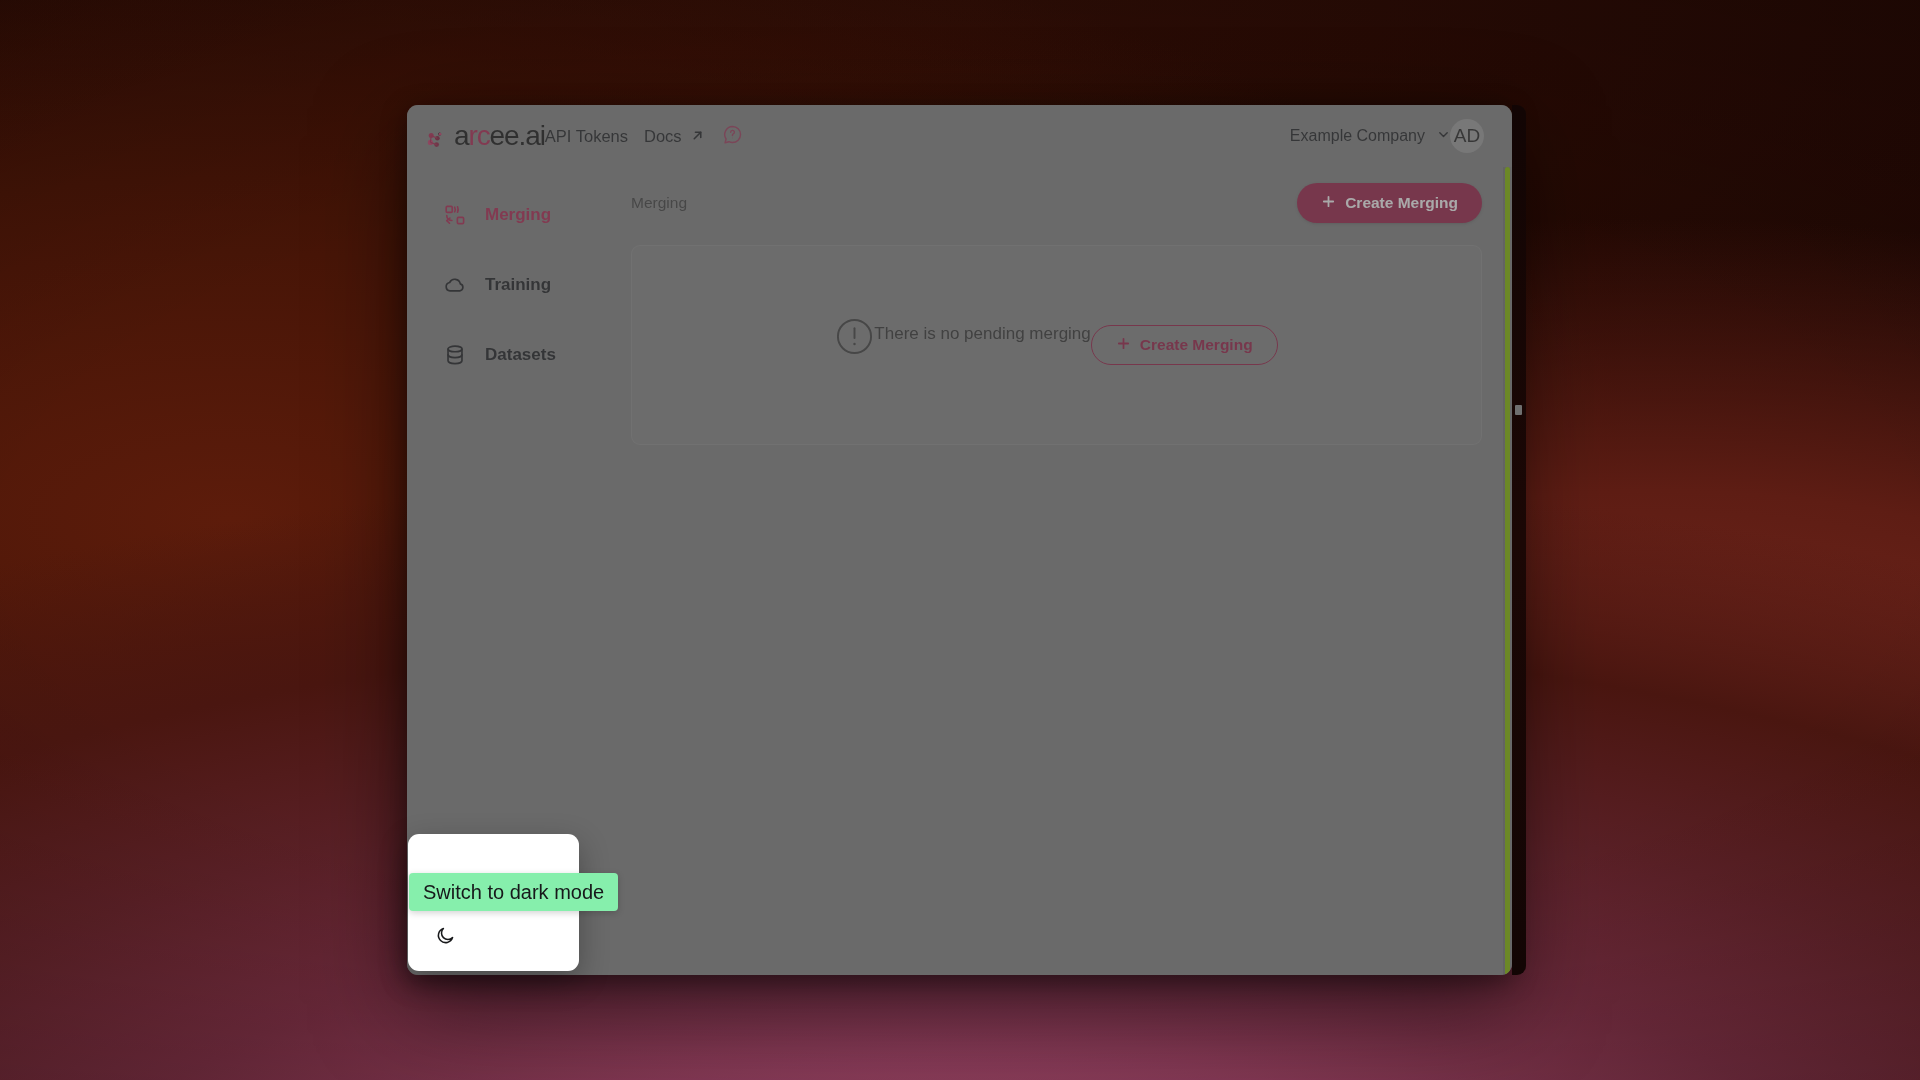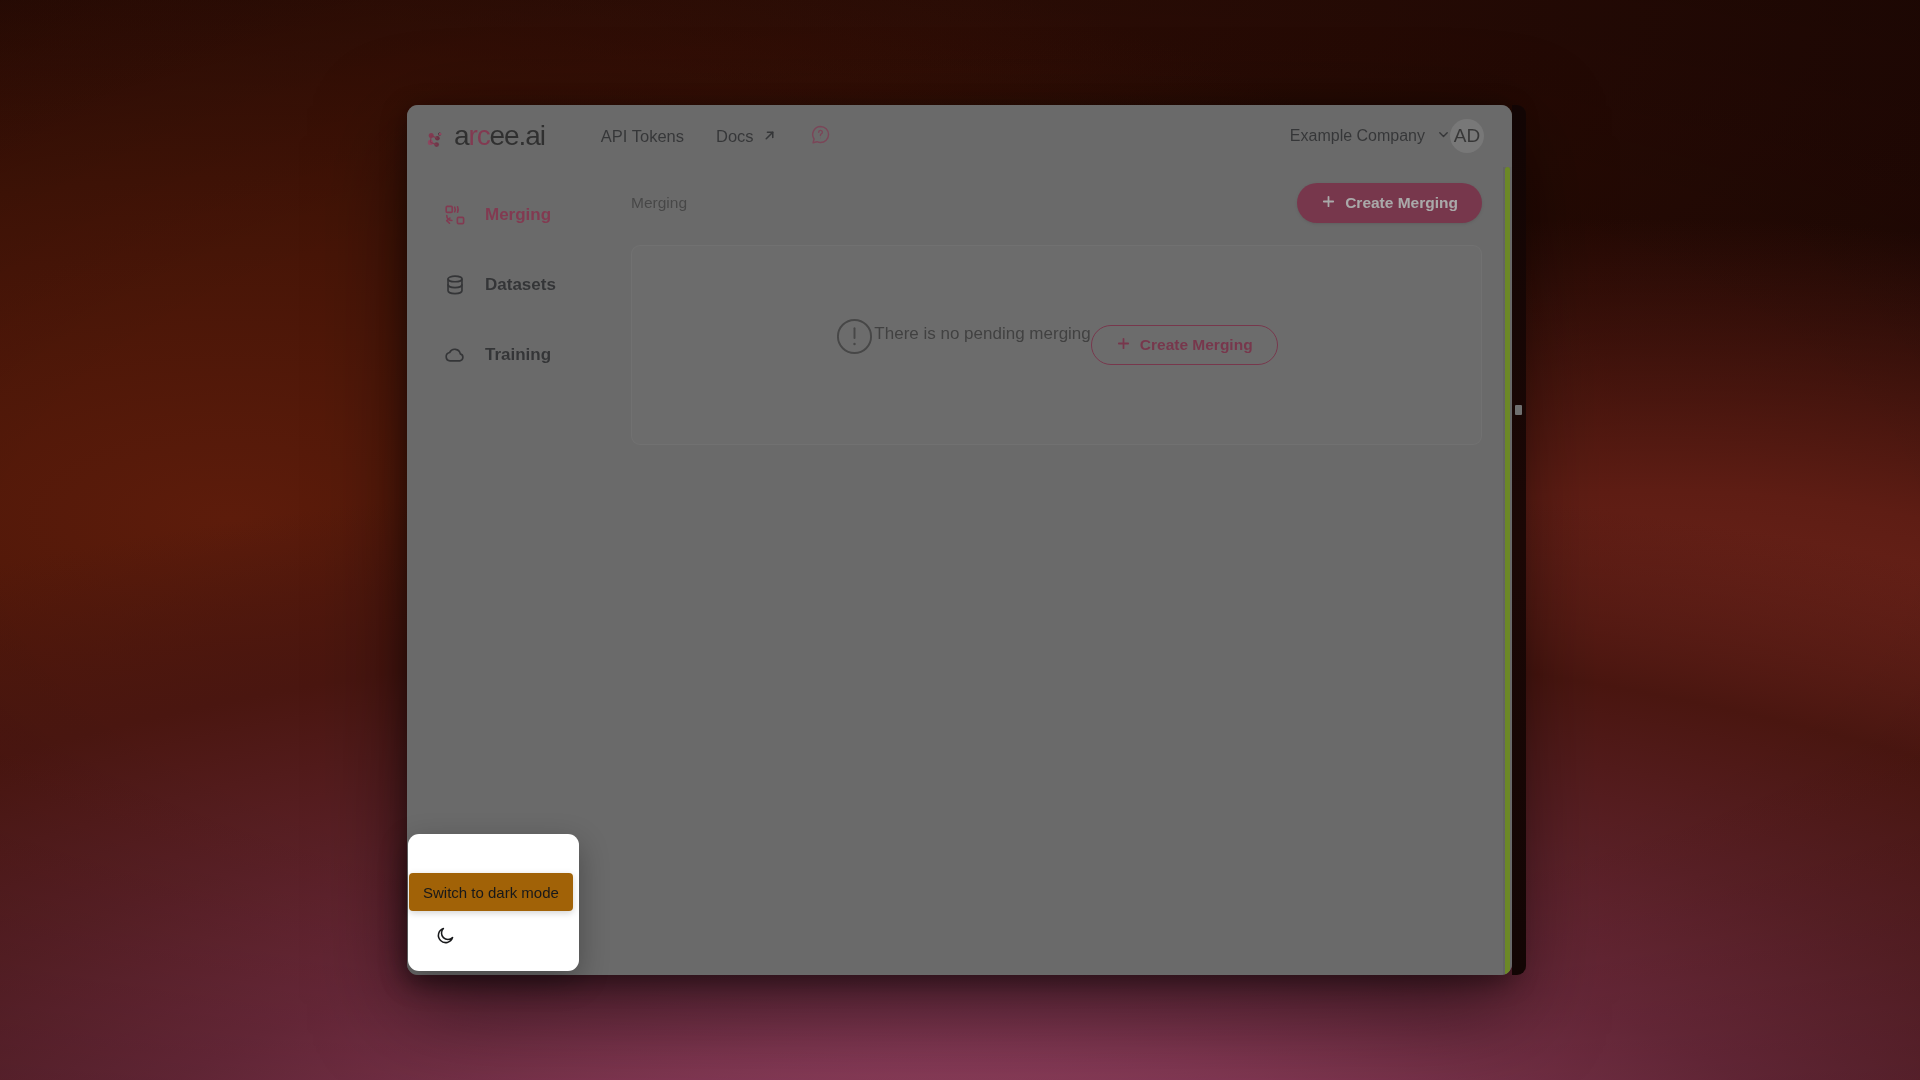--- a/index.html
+++ b/index.html
@@ -50,21 +50,21 @@
     padding:0 28px 0 14px;
     position:relative; z-index:5;
   }
   .logo-wrap{ display:flex; align-items:flex-end; gap:7px; margin-left:4px; }
   .logo-mark{ width:22px; height:22px; position:relative; }
   .logo-text{
     font-size:28px; letter-spacing:-1.1px; font-weight:400;
     color:#0c0c0c; white-space:nowrap;
   }
   .logo-text .accent{ color:#b0214f; }
-  .nav-links{ display:flex; align-items:center; gap:32px; margin-left:56px; }
+  .nav-links{ display:flex; align-items:center; gap:16px; }
   .nav-link{
     font-size:16.5px; color:#17191c; white-space:nowrap;
     display:flex; align-items:center; gap:9px; cursor:pointer;
   }
   .ext-arrow{ display:inline-block; color:#17191c; }
   .help-icon{ display:flex; align-items:center; cursor:pointer; margin-left:2px;}
   .spacer{ flex:1; }
   .company{
     display:flex; align-items:center; gap:12px;
     font-size:16px; color:#17191c; cursor:pointer; white-space:nowrap;
@@ -172,24 +172,24 @@
   }
   #moon-btn{
     position:absolute; left:22px; top:86px;
     width:30px; height:30px;
     display:flex; align-items:center; justify-content:center;
     cursor:pointer;
   }
   #tooltip{
     position:absolute; left:409px; top:873px;
     height:38px; padding:0 14px;
-    background:#a16207;
+    background:#86efac;
     border-radius:4px;
     display:flex; align-items:center;
-    font-size:15px; color:#17181a; white-space:nowrap;
+    font-size:20px; color:#17181a; white-space:nowrap;
     box-shadow:0 2px 7px rgba(0,0,0,.18);
     z-index:210;
   }
 </style>
 </head>
 <body>
 
 <div id="backdrop"></div>
 
 <div id="rail-outer"></div>
@@ -270,35 +270,35 @@
               <path d="M3.0 12.6c0 3.4 2.6 5.4 5.6 5.4"></path>
               <path d="M6.4 15.4 L3.0 18.2 L6.0 21"></path>
             </svg>
           </span>
           <span class="label">Merging</span>
         </div>
 
         <div class="nav-item">
           <span class="ico">
             <svg width="22" height="22" viewBox="0 0 24 24" fill="none" stroke="currentColor" stroke-width="1.8" stroke-linecap="round" stroke-linejoin="round">
+              <path d="M17.3 18.4H6.6A4.6 4.6 0 0 1 6.1 9.3a6.2 6.2 0 0 1 11.7 1.5 3.9 3.9 0 0 1-.5 7.6z"></path>
+            </svg>
+          </span>
+          <span class="label">Training</span>
+        </div>
+
+        <div class="nav-item">
+          <span class="ico">
+            <svg width="22" height="22" viewBox="0 0 24 24" fill="none" stroke="currentColor" stroke-width="1.8" stroke-linecap="round" stroke-linejoin="round">
               <ellipse cx="12" cy="5.4" rx="7.6" ry="3.1"></ellipse>
               <path d="M4.4 5.4v12.9c0 1.7 3.4 3.1 7.6 3.1s7.6-1.4 7.6-3.1V5.4"></path>
               <path d="M4.4 11.8c0 1.7 3.4 3.1 7.6 3.1s7.6-1.4 7.6-3.1"></path>
             </svg>
           </span>
           <span class="label">Datasets</span>
-        </div>
-
-        <div class="nav-item">
-          <span class="ico">
-            <svg width="22" height="22" viewBox="0 0 24 24" fill="none" stroke="currentColor" stroke-width="1.8" stroke-linecap="round" stroke-linejoin="round">
-              <path d="M17.3 18.4H6.6A4.6 4.6 0 0 1 6.1 9.3a6.2 6.2 0 0 1 11.7 1.5 3.9 3.9 0 0 1-.5 7.6z"></path>
-            </svg>
-          </span>
-          <span class="label">Training</span>
         </div>
       </div>
 
       <div id="sidebar-footer">
         <span class="footer-btn">
           <svg width="20" height="20" viewBox="0 0 22 22" fill="none" stroke="#17181a" stroke-width="1.6" stroke-linecap="round" stroke-linejoin="round">
             <path d="M18.4 13.2A7.6 7.6 0 1 1 8.8 3.6a5.9 5.9 0 0 0 9.6 9.6z"></path>
           </svg>
         </span>
         <span class="footer-btn">

